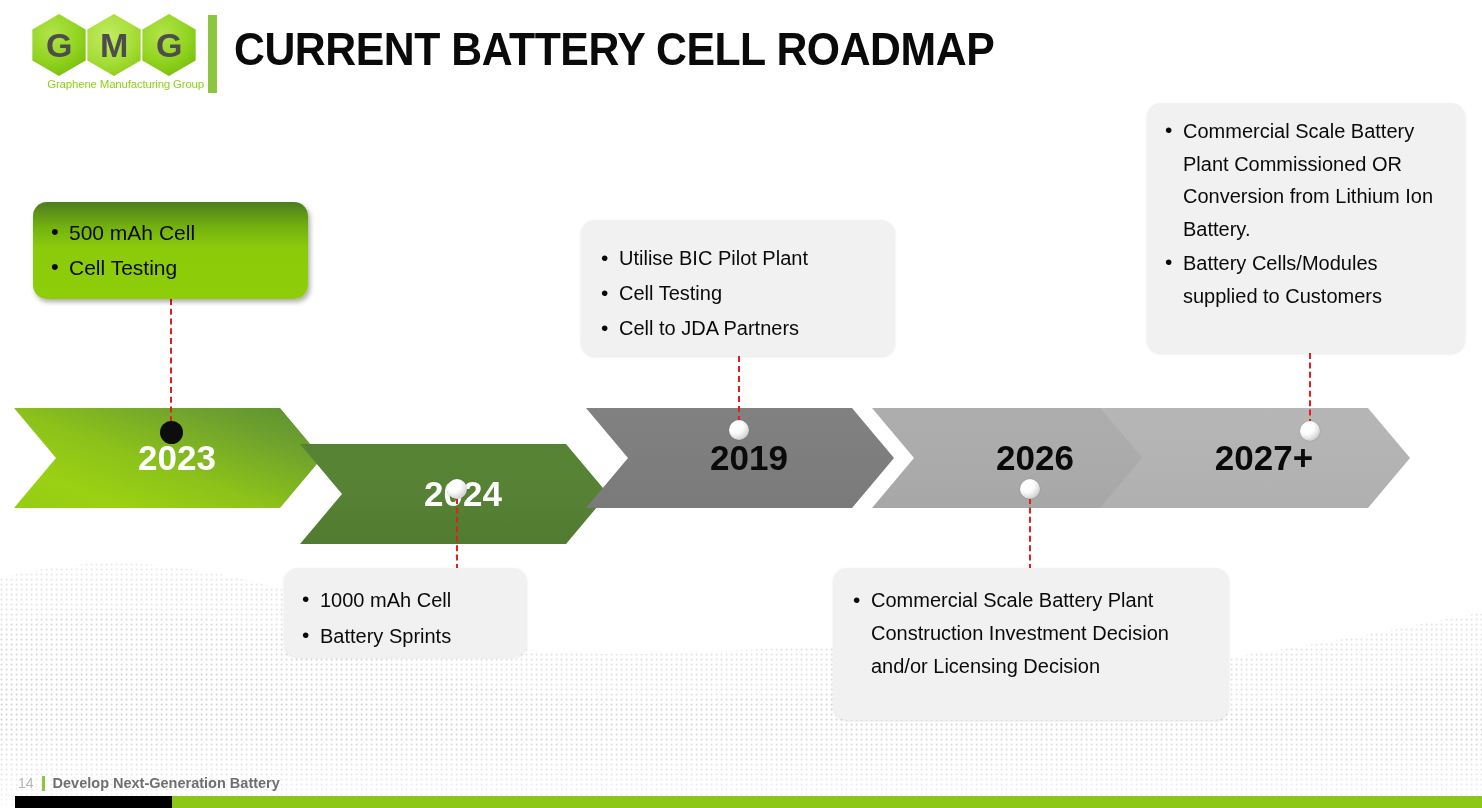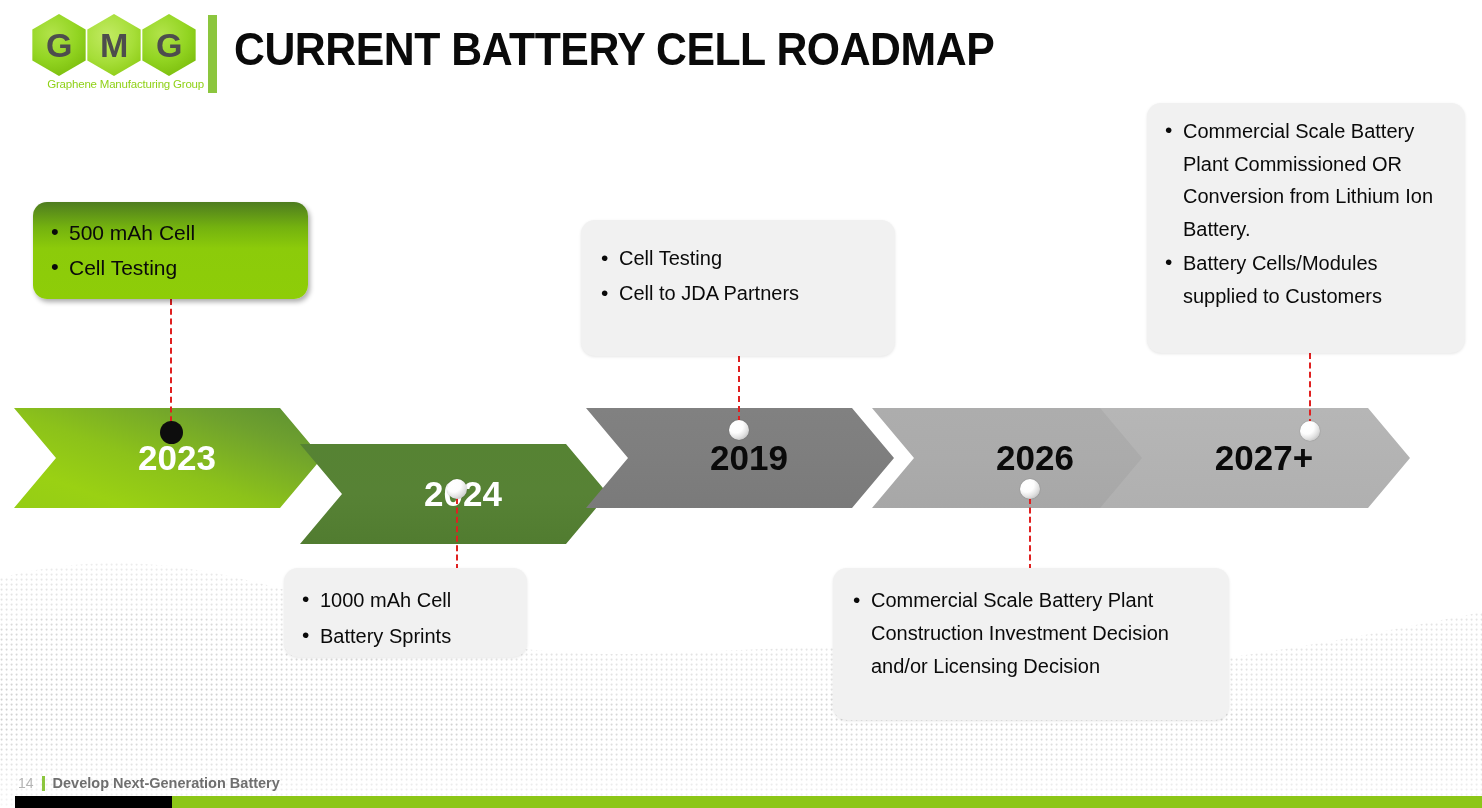--- a/index.html
+++ b/index.html
@@ -314,20 +314,21 @@
   <div class="callout green b2023">
     <ul>
       <li>500 mAh Cell</li>
       <li>Cell Testing</li>
     </ul>
   </div>
   <div class="connector" style="left:170px; top:299px; height:133px;"></div>
 
   <div class="callout gray b2025">
     <ul>
+      <li>Utilise BIC Pilot Plant</li>
       <li>Cell Testing</li>
       <li>Cell to JDA Partners</li>
     </ul>
   </div>
   <div class="connector" style="left:738px; top:356px; height:76px;"></div>
 
   <div class="callout gray b2027">
     <ul>
       <li>Commercial Scale Battery Plant Commissioned OR Conversion from Lithium Ion Battery.</li>
       <li>Battery Cells/Modules supplied to Customers</li>

